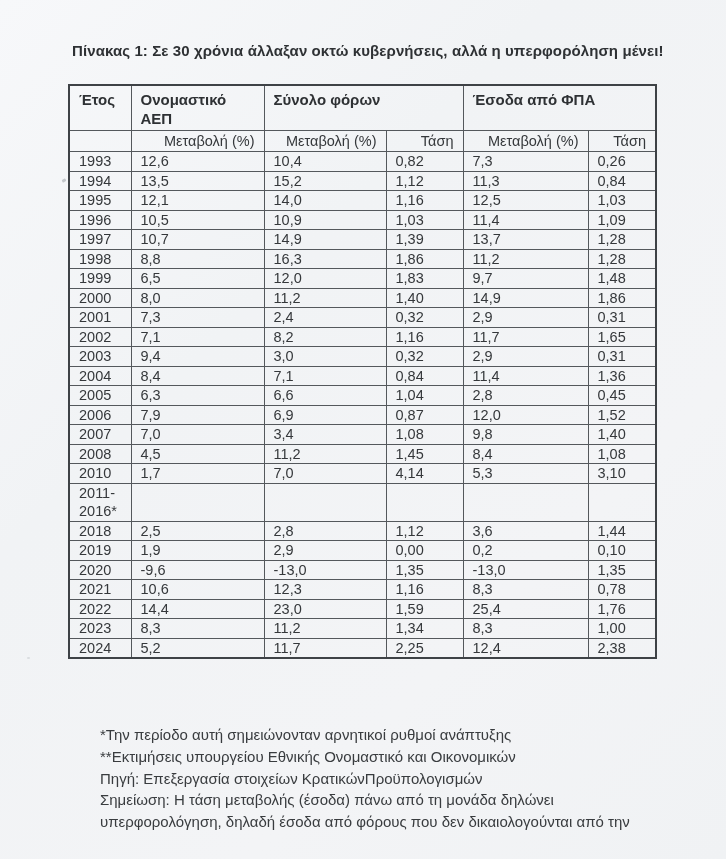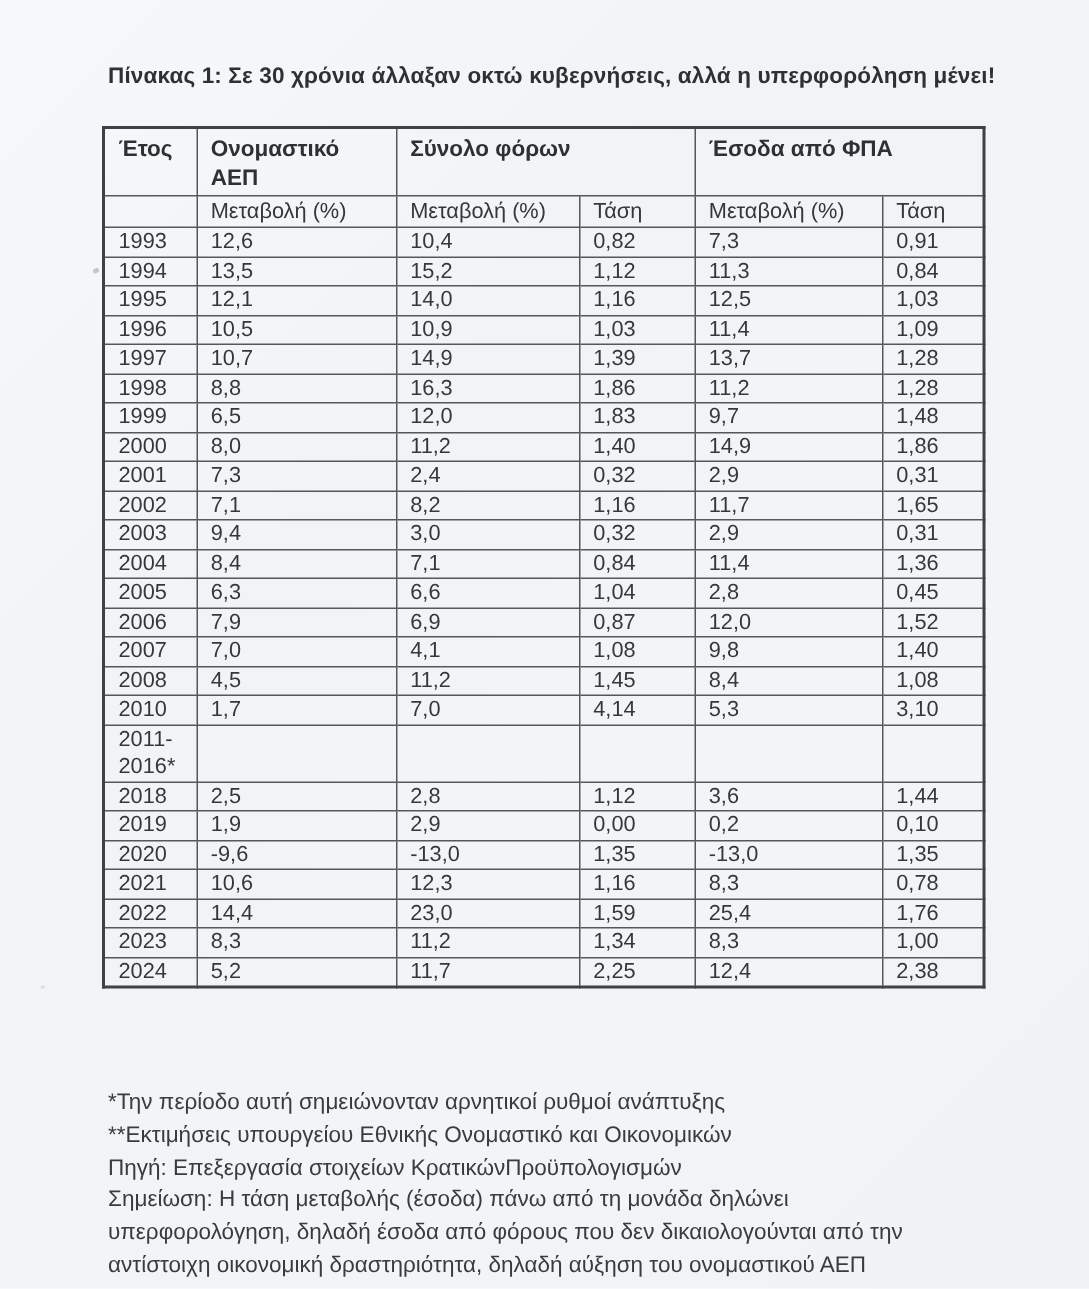--- a/index.html
+++ b/index.html
@@ -60,37 +60,39 @@
     font-size: 15px;
     font-weight: bold;
     line-height: 19px;
     color: #2e3134;
   }
   tr.header-measures th {
     height: 20px;
     font-weight: normal;
     line-height: 19px;
     vertical-align: middle;
+    text-align: right;
   }
   tbody td {
     height: 18.5px;
     line-height: 18.5px;
     vertical-align: middle;
   }
   .notes {
     position: absolute;
     left: 72px;
     top: 724px;
     width: 640px;
     font-size: 15px;
     line-height: 21.8px;
     color: #393c3f;
   }
   .note-line {
     white-space: nowrap;
+    margin-left: 28px;
   }
   .speck {
     position: absolute;
     background: #9aa0a6;
     opacity: 0.55;
     border-radius: 1px;
   }
   .speck-1 { left: 62px; top: 179px; width: 4px; height: 3px; transform: rotate(-30deg); }
   .speck-2 { left: 27px; top: 657px; width: 3px; height: 2px; opacity: 0.25; }
 </style>
@@ -126,21 +128,21 @@
         <th>Τάση</th>
       </tr>
     </thead>
     <tbody>
       <tr>
         <td>1993</td>
         <td>12,6</td>
         <td>10,4</td>
         <td>0,82</td>
         <td>7,3</td>
-        <td>0,91</td>
+        <td>0,26</td>
       </tr>
         <tr>
         <td>1994</td>
         <td>13,5</td>
         <td>15,2</td>
         <td>1,12</td>
         <td>11,3</td>
         <td>0,84</td>
       </tr>
         <tr>
@@ -235,21 +237,21 @@
         <td>2006</td>
         <td>7,9</td>
         <td>6,9</td>
         <td>0,87</td>
         <td>12,0</td>
         <td>1,52</td>
       </tr>
         <tr>
         <td>2007</td>
         <td>7,0</td>
-        <td>4,1</td>
+        <td>3,4</td>
         <td>1,08</td>
         <td>9,8</td>
         <td>1,40</td>
       </tr>
         <tr>
         <td>2008</td>
         <td>4,5</td>
         <td>11,2</td>
         <td>1,45</td>
         <td>8,4</td>
@@ -329,19 +331,18 @@
       </tr>
     </tbody>
   </table>
 
   <div class="notes">
     <div class="note-line">*Την περίοδο αυτή σημειώνονταν αρνητικοί ρυθμοί ανάπτυξης</div>
       <div class="note-line">**Εκτιμήσεις υπουργείου Εθνικής Ονομαστικό και Οικονομικών</div>
       <div class="note-line">Πηγή: Επεξεργασία στοιχείων ΚρατικώνΠροϋπολογισμών</div>
       <div class="note-line">Σημείωση: Η τάση μεταβολής (έσοδα) πάνω από τη μονάδα δηλώνει</div>
       <div class="note-line">υπερφορολόγηση, δηλαδή έσοδα από φόρους που δεν δικαιολογούνται από την</div>
-      <div class="note-line">αντίστοιχη οικονομική δραστηριότητα, δηλαδή αύξηση του ονομαστικού ΑΕΠ</div>
   </div>
 
   <div class="speck speck-1"></div>
   <div class="speck speck-2"></div>
 
 </div>
 
 </body></html>

